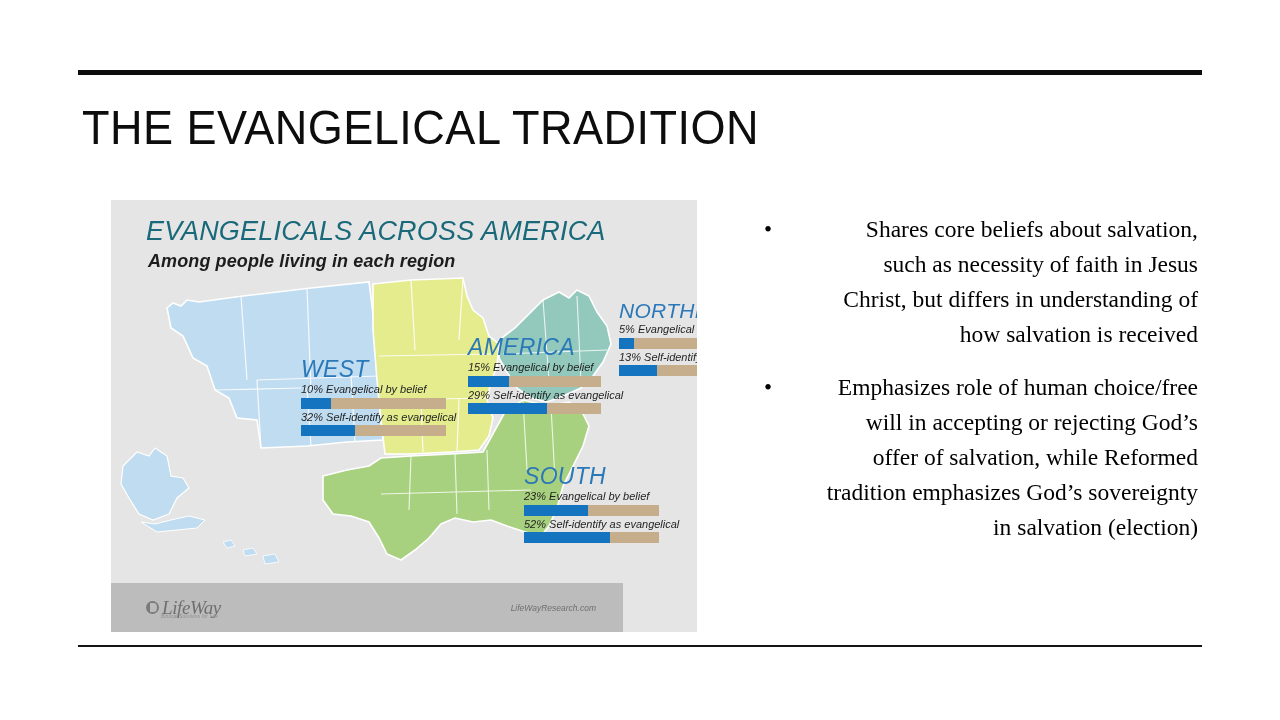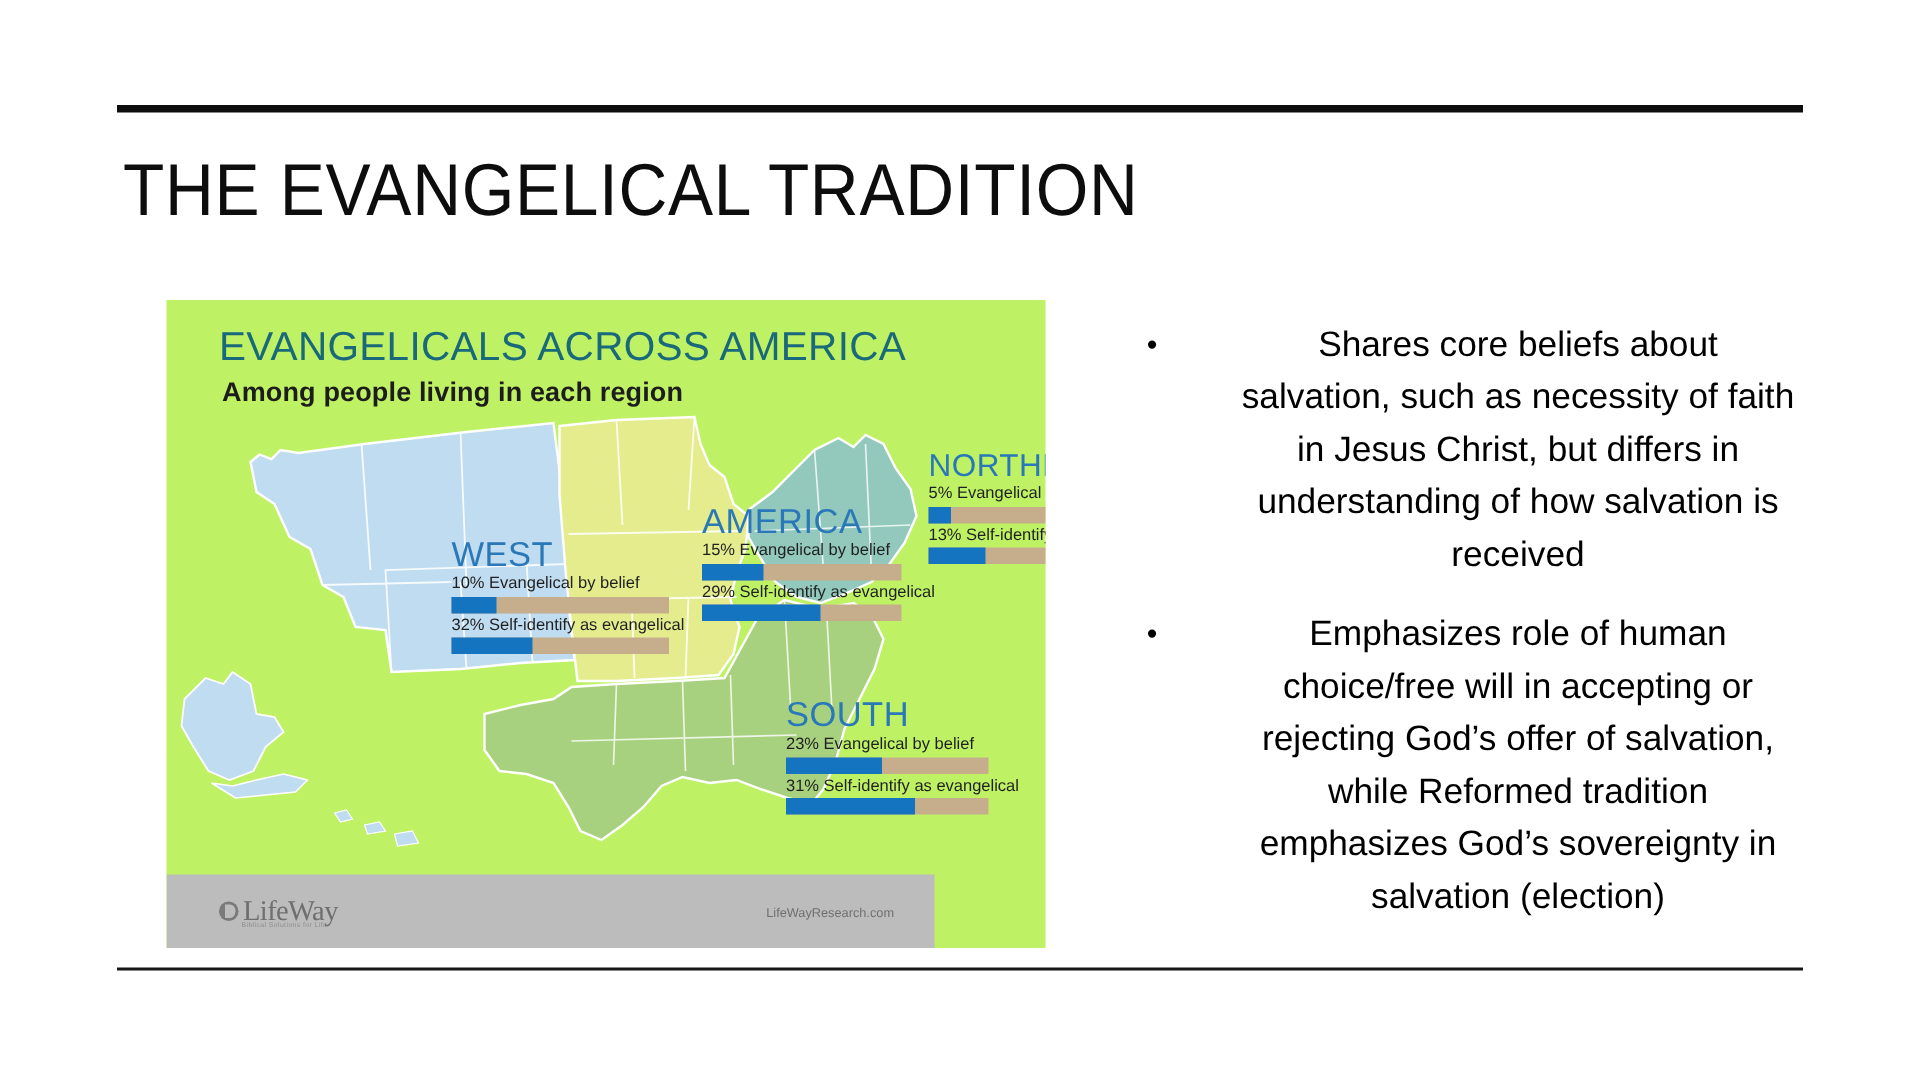--- a/index.html
+++ b/index.html
@@ -57,22 +57,23 @@
     background: #151515;
   }
 
   
   #infographic {
     position: absolute;
     left: 111px;
     top: 200px;
     width: 586px;
     height: 432px;
-    background: #bef264;
+    background: #e5e5e5;
     overflow: hidden;
+    font-style: italic;
   }
   .ig-title {
     position: absolute;
     left: 35px;
     top: 16px;
     font-family: "Liberation Sans", sans-serif;
     font-size: 27px;
     font-weight: 400;
     letter-spacing: 0.2px;
     color: #19697a;
@@ -233,25 +234,25 @@
     width: 24px;
     font-family: "Liberation Serif", serif;
     font-size: 23px;
     line-height: 35px;
     color: #000000;
     text-align: left;
     padding-left: 6px;
     box-sizing: border-box;
   }
   .bullet-text {
-    font-family: Liberation Sans, sans-serif;
+    font-family: Liberation Serif, serif;
     font-size: 23.5px;
     line-height: 35px;
     color: #000000;
-    text-align: center;
+    text-align: right;
     margin-left: 44px;
   }
 </style>
 </head>
 <body>
 
 <div id="slide">
 
   <div class="title-rule-top"></div>
 
@@ -344,21 +345,21 @@
         <div class="bar-fill" style="width: 26.65%;"></div>
       </div>
     </div>
 
     <div class="region" id="region-south">
       <div class="region-name">SOUTH</div>
       <div class="stat-label">23% Evangelical by belief</div>
       <div class="bar-track">
         <div class="bar-fill" style="width: 47.15%;"></div>
       </div>
-      <div class="stat-label">31% Self-identify as evangelical</div>
+      <div class="stat-label">52% Self-identify as evangelical</div>
       <div class="bar-track">
         <div class="bar-fill" style="width: 63.55%;"></div>
       </div>
     </div>
 
     <div id="ig-footer">
       <div class="lifeway-logo">
         <span class="lifeway-mark"></span>
         <span class="lifeway-word">LifeWay</span>
       </div>

